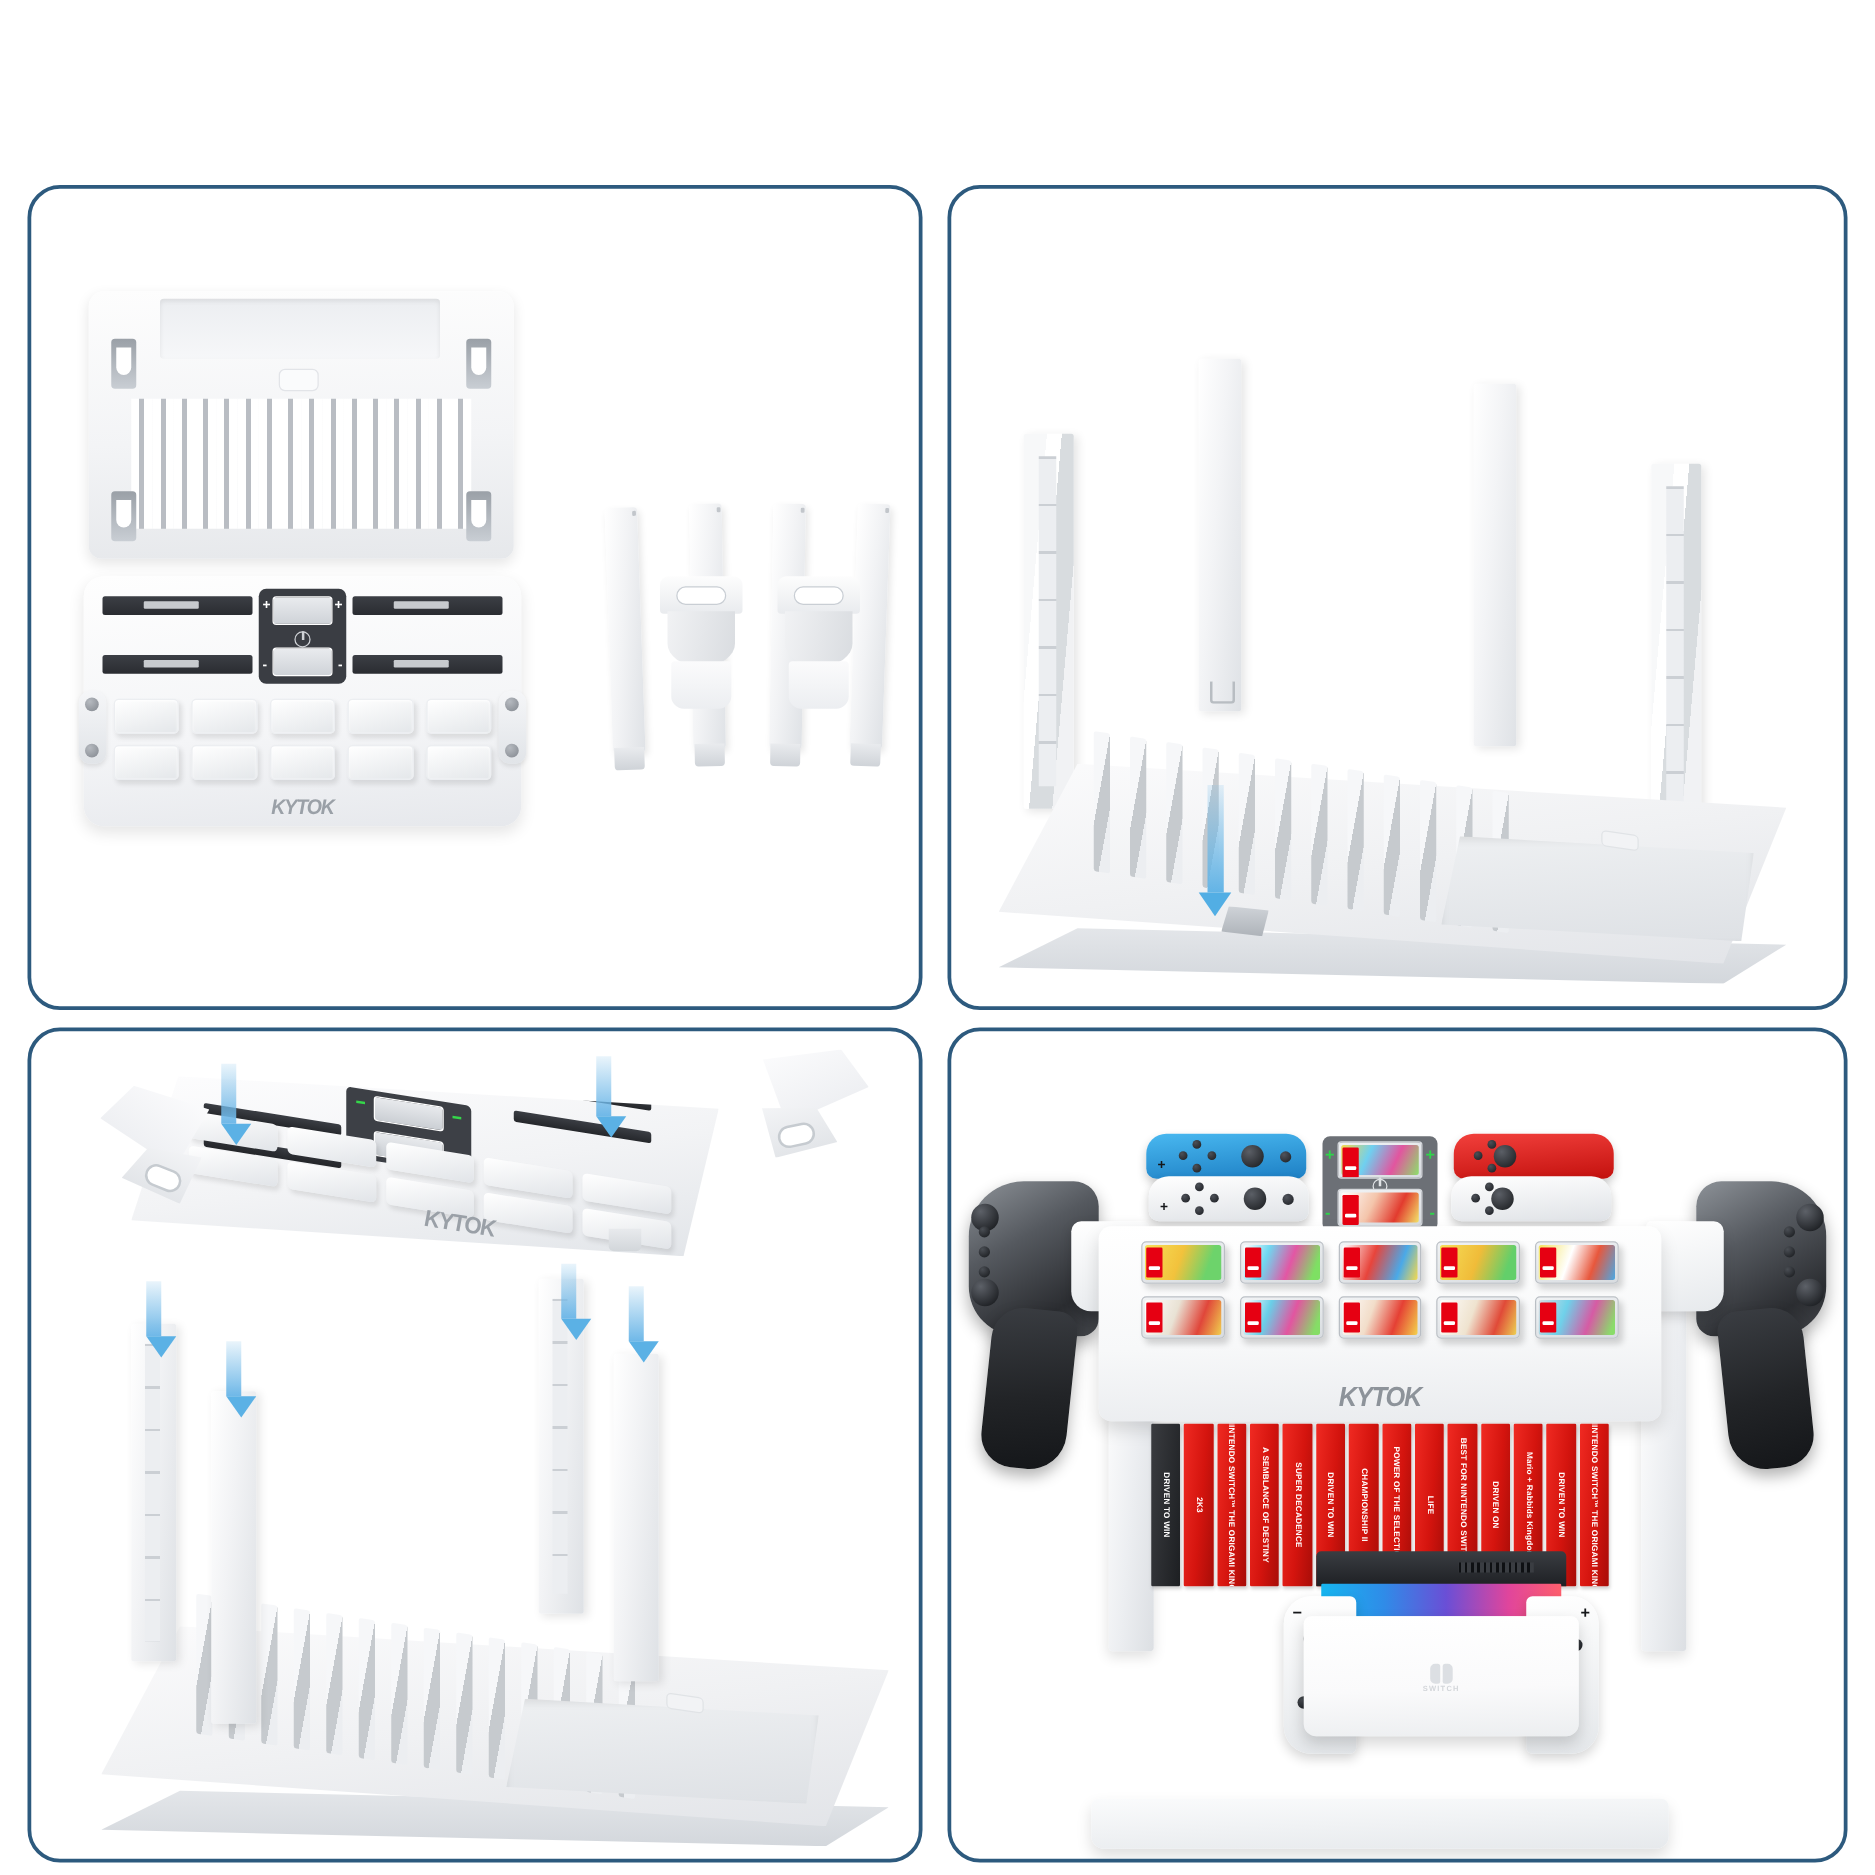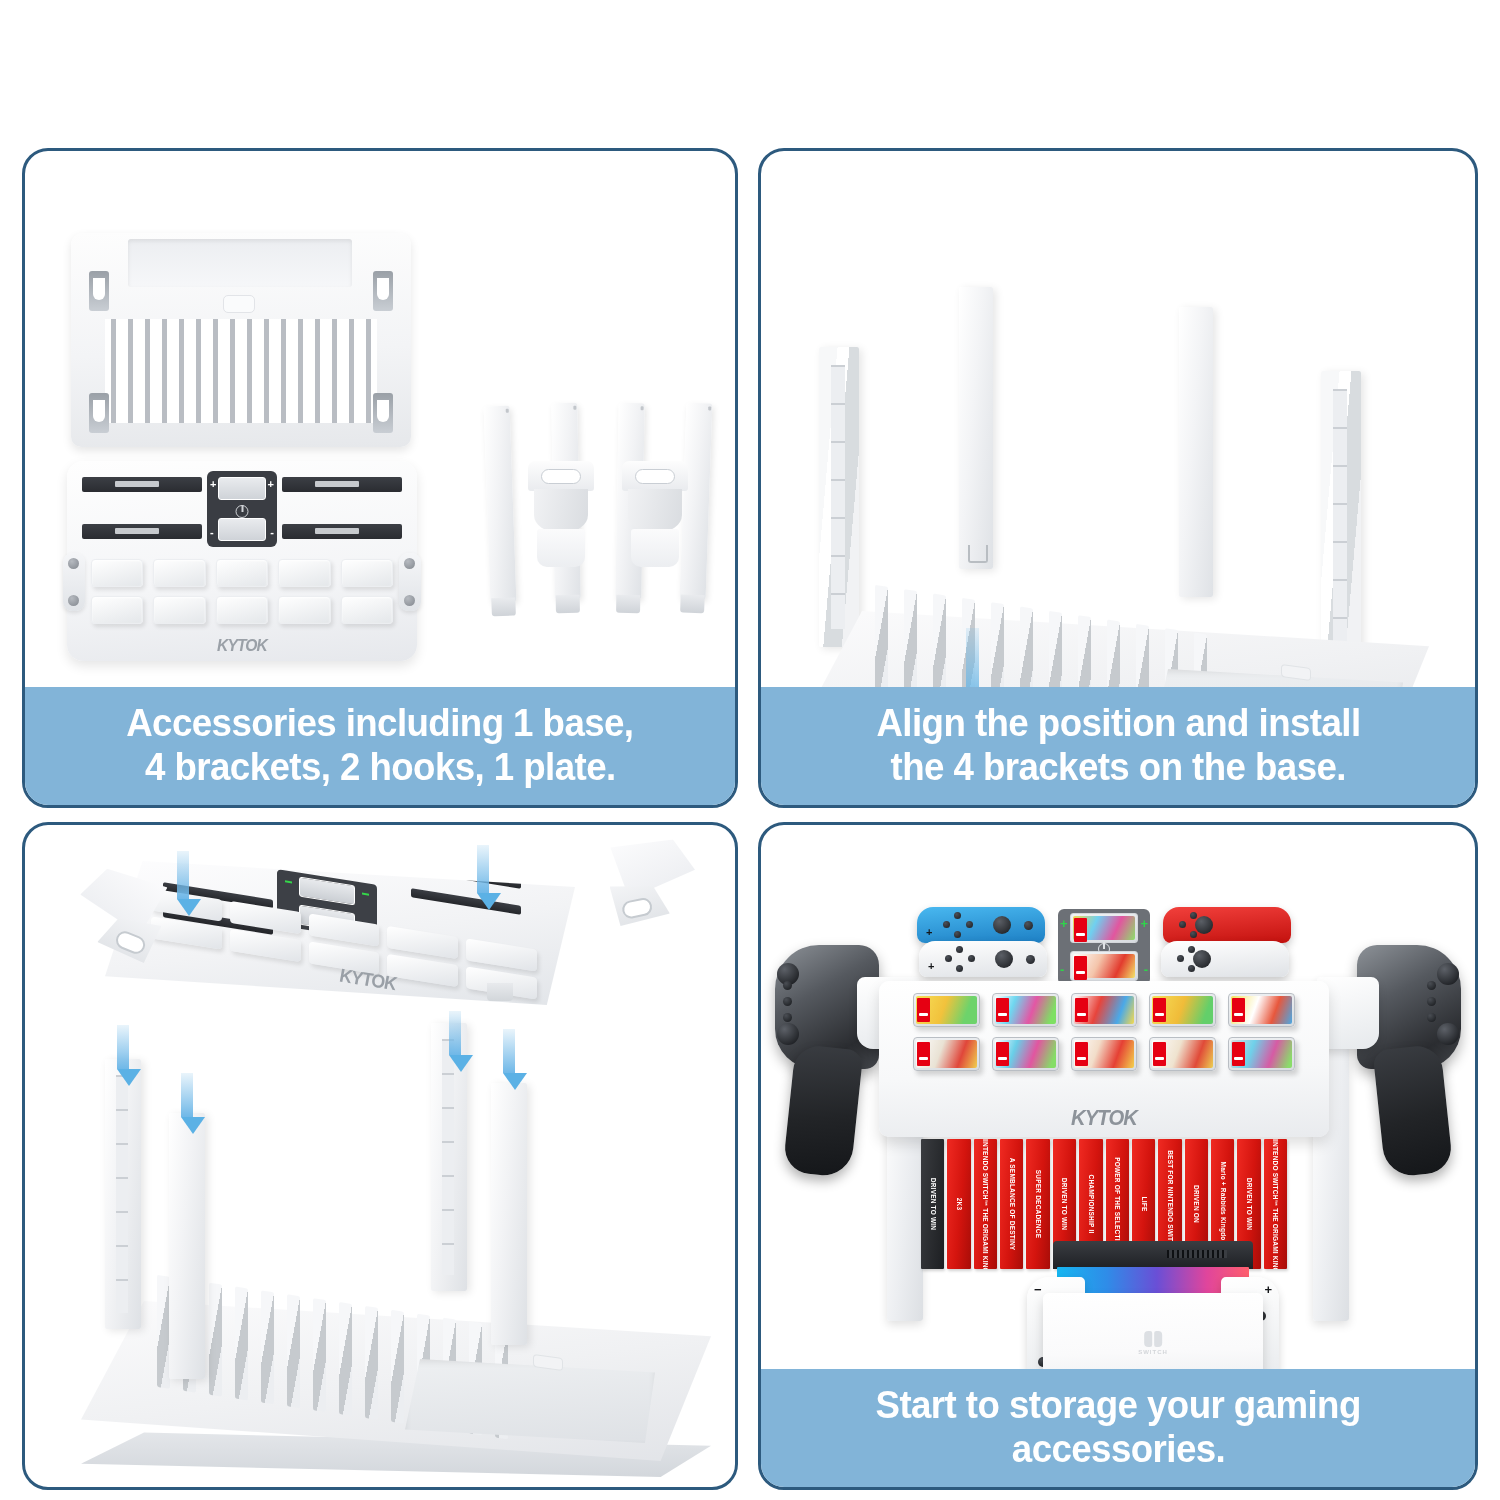--- a/index.html
+++ b/index.html
@@ -699,24 +699,20 @@
           <div class="foot"></div>
       </div>
       <div class="hook-flat hk2">
         <div class="top-bar"></div>
           <div class="slot"></div>
           <div class="neck"></div>
           <div class="foot"></div>
       </div>
     </div>
 
-    <div class="caption">
-      <span>Accessories including 1 base,</span>
-      <span>4 brackets, 2 hooks, 1 plate.</span>
-    </div>
   </div>
 
   <div class="panel p2">
     <div class="stage stage3d">
 
       <div class="post3d post-open pz1"></div>
       <div class="post3d pz2"></div>
       <div class="post3d pz3"></div>
       <div class="post3d post-open pz4"></div>
 
@@ -741,24 +737,20 @@
         <div class="slotnub"></div>
         <div class="smallnub"></div>
       </div>
 
       <div class="arrow-down a2-main">
         <div class="shaft"></div>
           <div class="head"></div>
       </div>
     </div>
 
-    <div class="caption">
-      <span>Align the position and install</span>
-      <span>the 4 brackets on the base.</span>
-    </div>
   </div>
 
   <div class="panel p3">
     <div class="stage stage3d">
 
       <div class="base3d base3d-b">
         <div class="rim"></div>
         <div class="deck"></div>
         <div class="combwrap">
           <i style="left:0px;"></i>
@@ -1075,19 +1067,15 @@
               <div class="txt">SWITCH</div>
             </div>
           </div>
         </div>
 
       </div>
 
       <div class="base-front"></div>
     </div>
 
-    <div class="caption">
-      <span>Start to storage your gaming</span>
-      <span>accessories.</span>
-    </div>
   </div>
 
 </div>
 
 </body></html>

